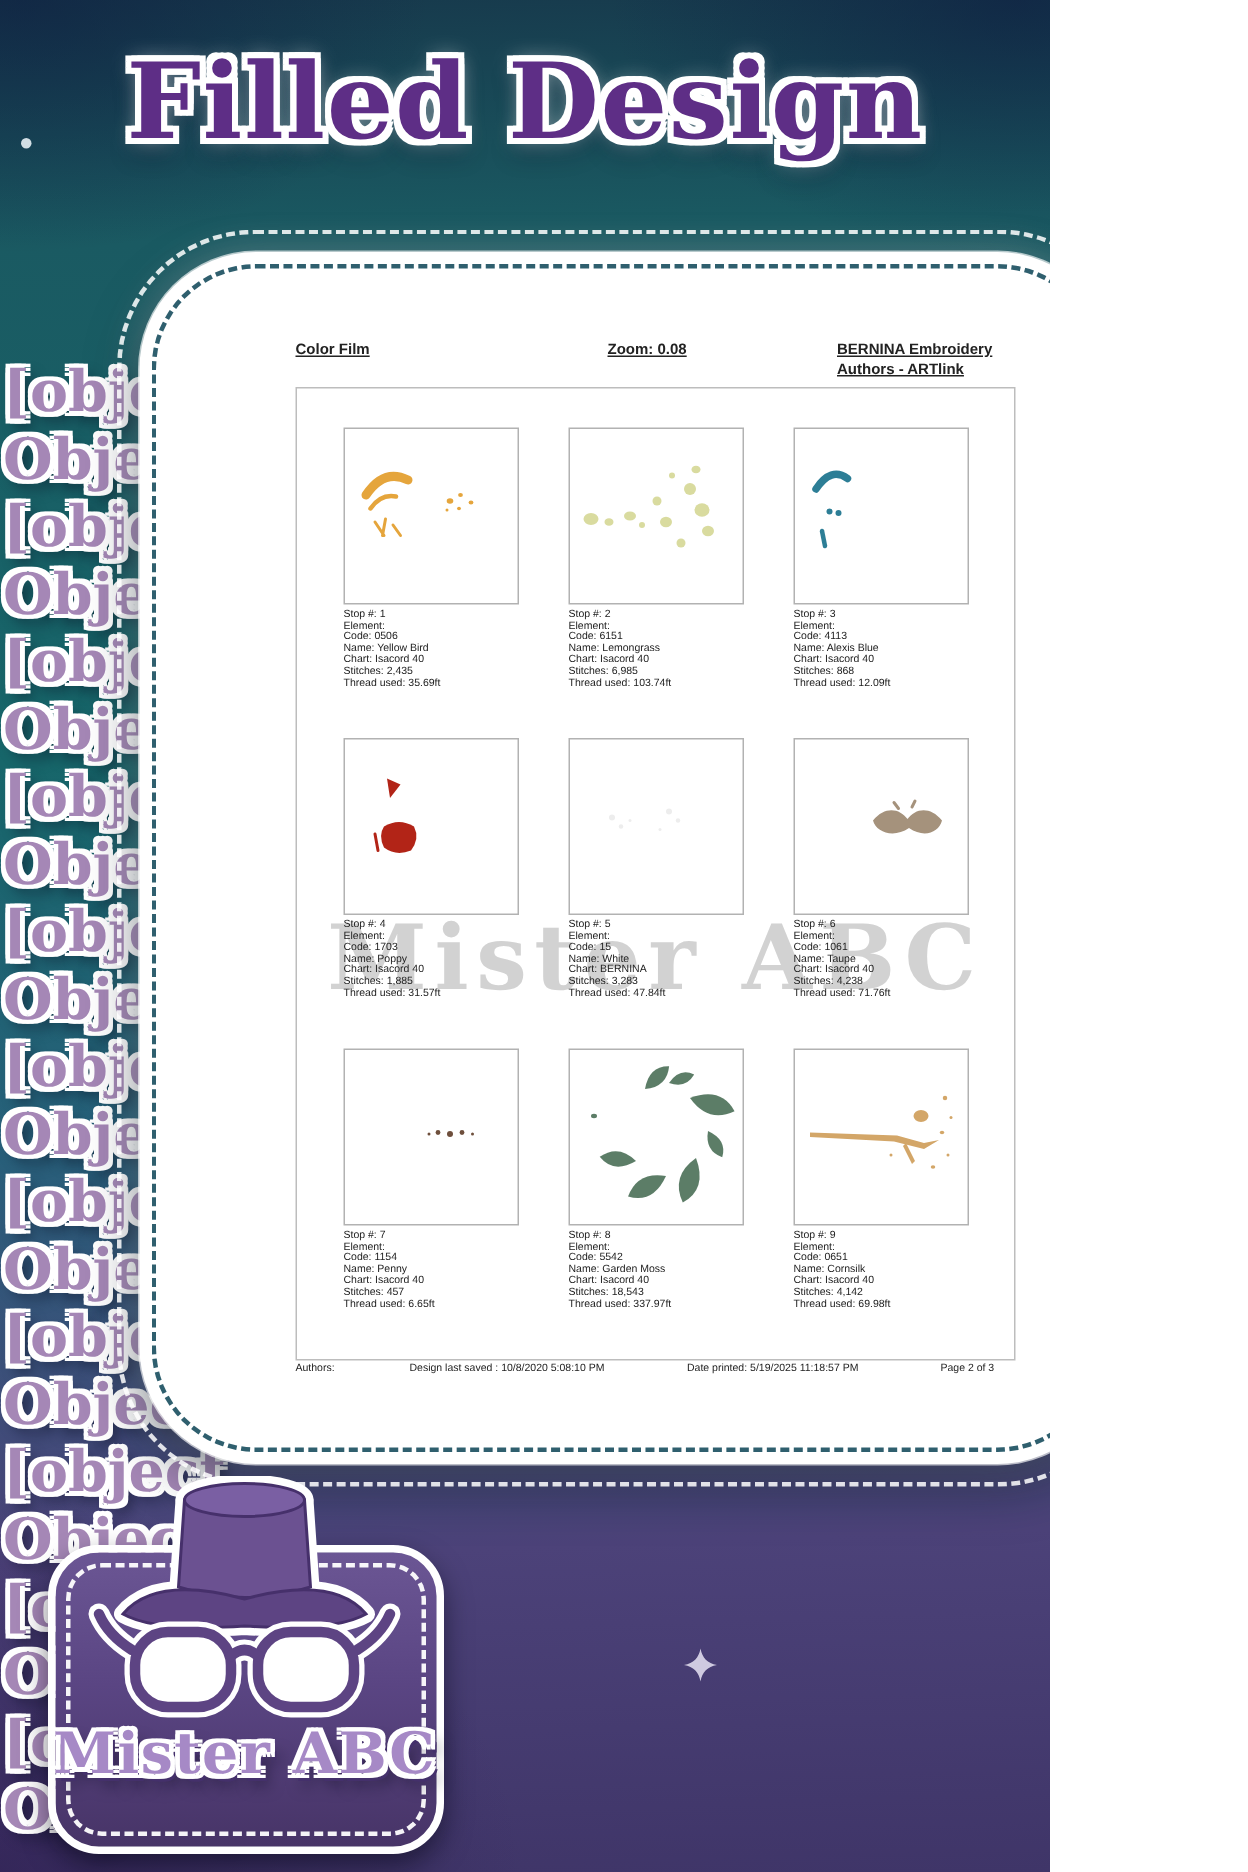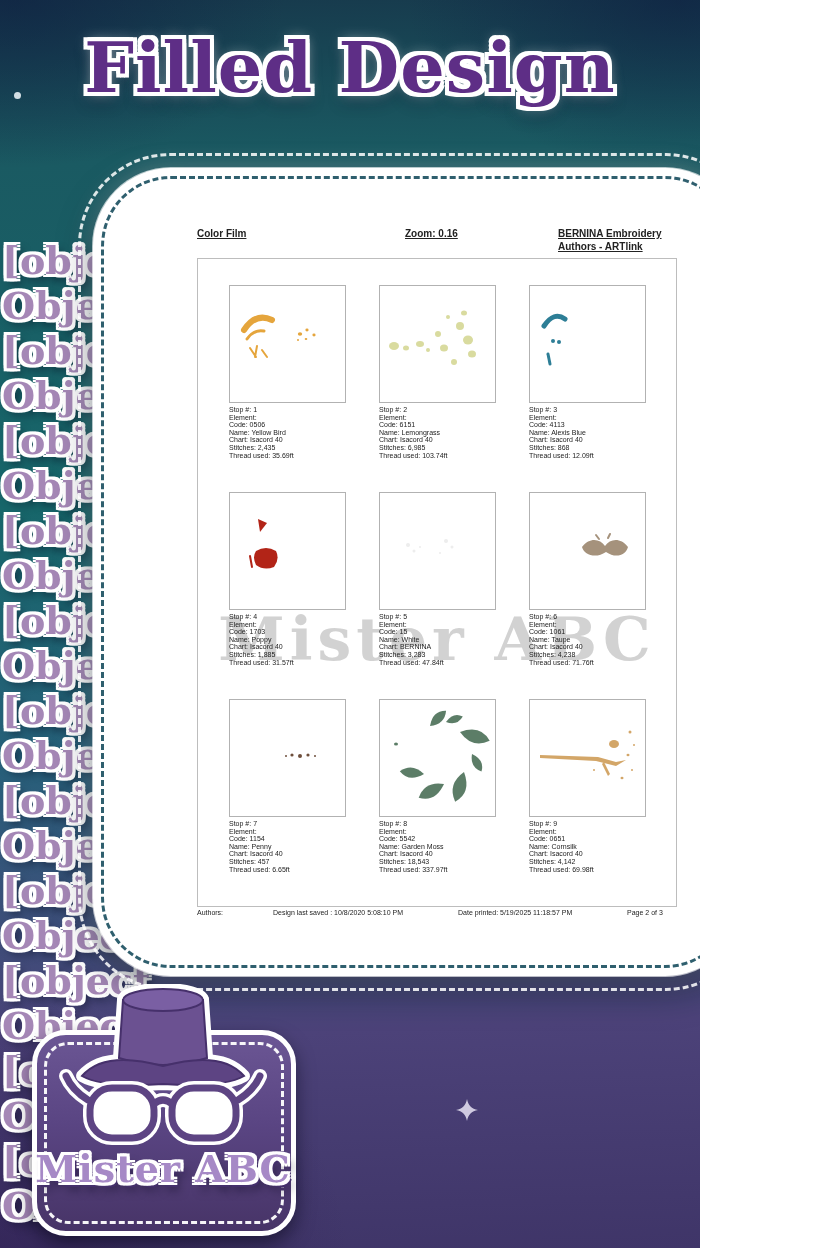--- a/index.html
+++ b/index.html
@@ -97,21 +97,21 @@
 
       <div class="format-label">[object Object]</div>
 
       <div class="format-label">[object Object]</div>
     </div>
 
   <div class="card">
     <div class="page">
 
       <span class="doc-head" style="left:0;top:2px;">Color Film</span>
-      <span class="doc-head" style="left:208px;top:2px;">Zoom:  0.16</span>
+      <span class="doc-head" style="left:208px;top:2px;">Zoom:  0.08</span>
       <span class="doc-head" style="left:361px;top:2px;">BERNINA Embroidery</span>
       <span class="doc-head" style="left:361px;top:15px;">Authors - ARTlink</span>
 
       <div class="report-box">
         <div class="grid">
 
           <div class="cell">
             <div class="thumb">
               <svg viewBox="0 0 115 116">
                 <g fill="#e5a53c" stroke="#e5a53c">

